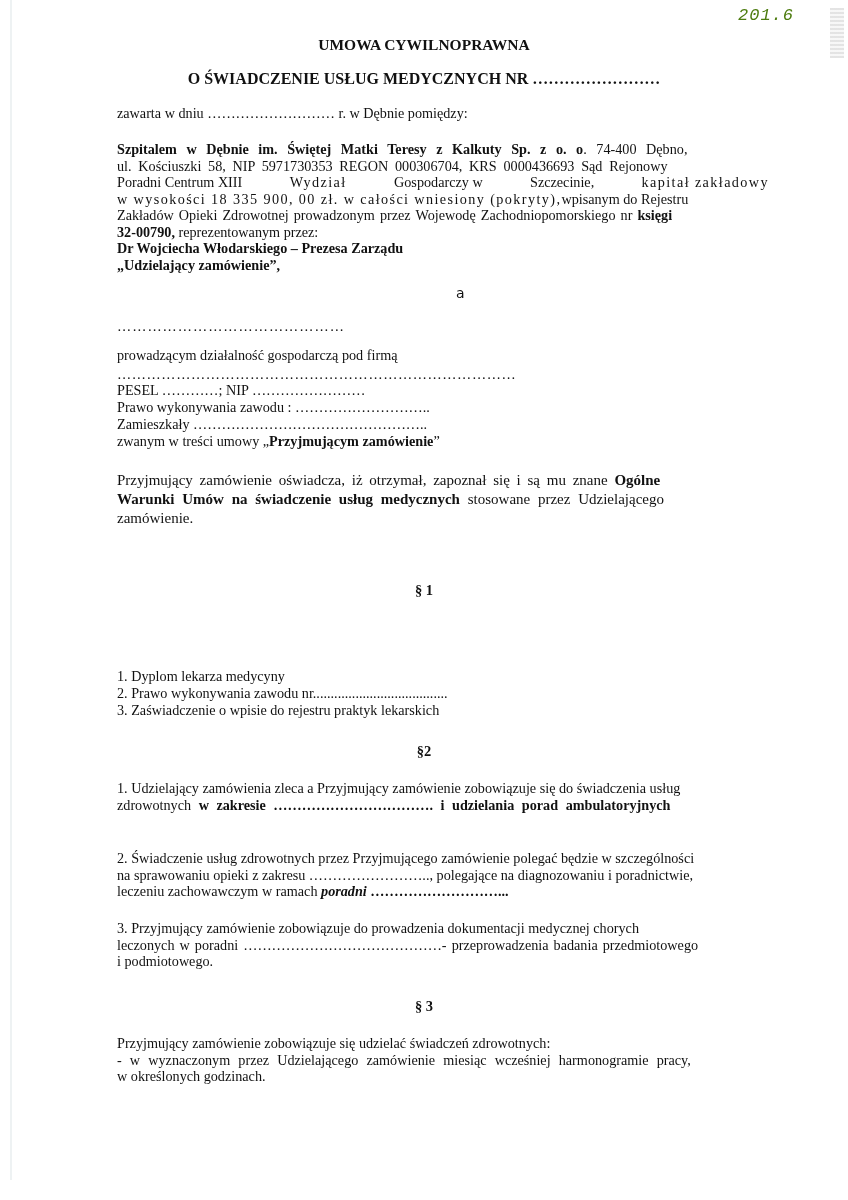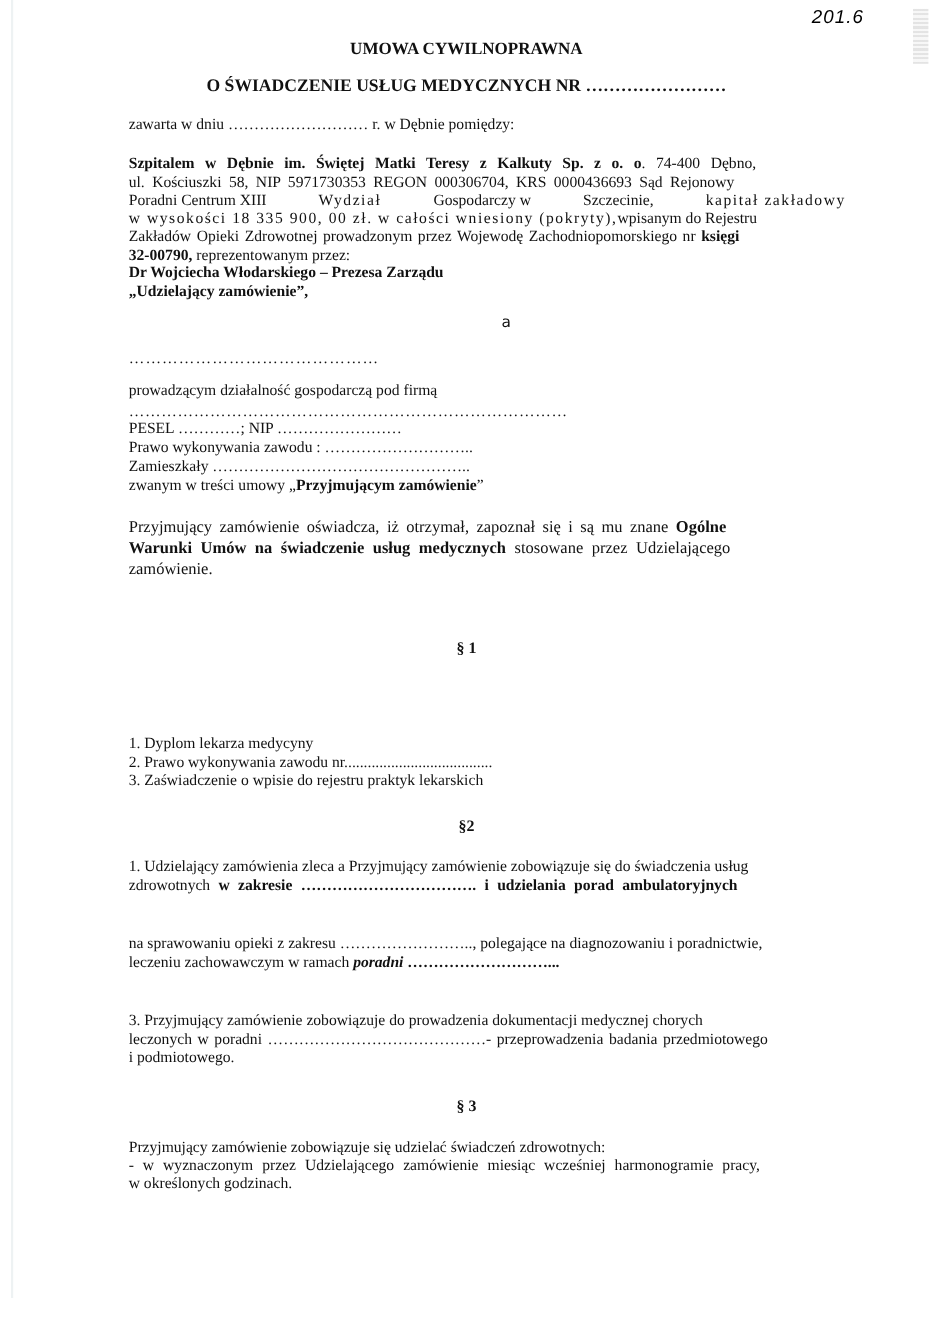--- a/index.html
+++ b/index.html
@@ -31,24 +31,24 @@
     .scan-edge-right {
       position: absolute;
       right: 4px; top: 8px;
       width: 14px; height: 50px;
       background: repeating-linear-gradient(0deg, #d8d8d8 0 2px, #f4f4f4 2px 4px);
       opacity: 0.7;
     }
     .handwritten-note {
       position: absolute;
       left: 738px; top: 6px;
-      font-family: Liberation Sans, sans-serif;
+      font-family: Liberation Mono, monospace;
       font-style: italic;
       font-size: 17px;
-      color: #000000;
+      color: #4d7c0f;
       letter-spacing: 1px;
     }
     .abs { position: absolute; }
     .title {
       font-weight: bold;
       font-size: 15.5px;
       text-align: center;
       width: 848px;
       left: 0;
     }
@@ -148,20 +148,21 @@
   <div class="abs list-item" style="top:702px;">3. Zaświadczenie o wpisie do rejestru praktyk lekarskich</div>
 
   <div class="abs para-head" style="top:743px;">§2</div>
   <div class="abs block" style="top:780px;">
     <div>1. Udzielający zamówienia zleca a Przyjmujący zamówienie zobowiązuje się do świadczenia usług</div>
     <div class="jline">
       <span style="word-spacing:4px;"><span>zdrowotnych </span><span class="b">w zakresie ……………………………. i udzielania porad ambulatoryjnych</span></span>
     </div>
   </div>
   <div class="abs block" style="top:850px;">
+    <div>2. Świadczenie usług zdrowotnych przez Przyjmującego zamówienie polegać będzie w szczególności</div>
     <div>na sprawowaniu opieki z zakresu …………………….., polegające na diagnozowaniu i poradnictwie,</div>
     <div><span>leczeniu zachowawczym w ramach </span><span class="bi">poradni</span><span class="b"> ………………………...</span></div>
   </div>
   <div class="abs block" style="top:920px;">
     <div>3. Przyjmujący zamówienie zobowiązuje do prowadzenia dokumentacji medycznej chorych</div>
     <div class="jline">
         <span style="word-spacing:1.5px;">leczonych w poradni ……………………………………- przeprowadzenia badania przedmiotowego</span>
       </div>
     <div>i podmiotowego.</div>
   </div>

